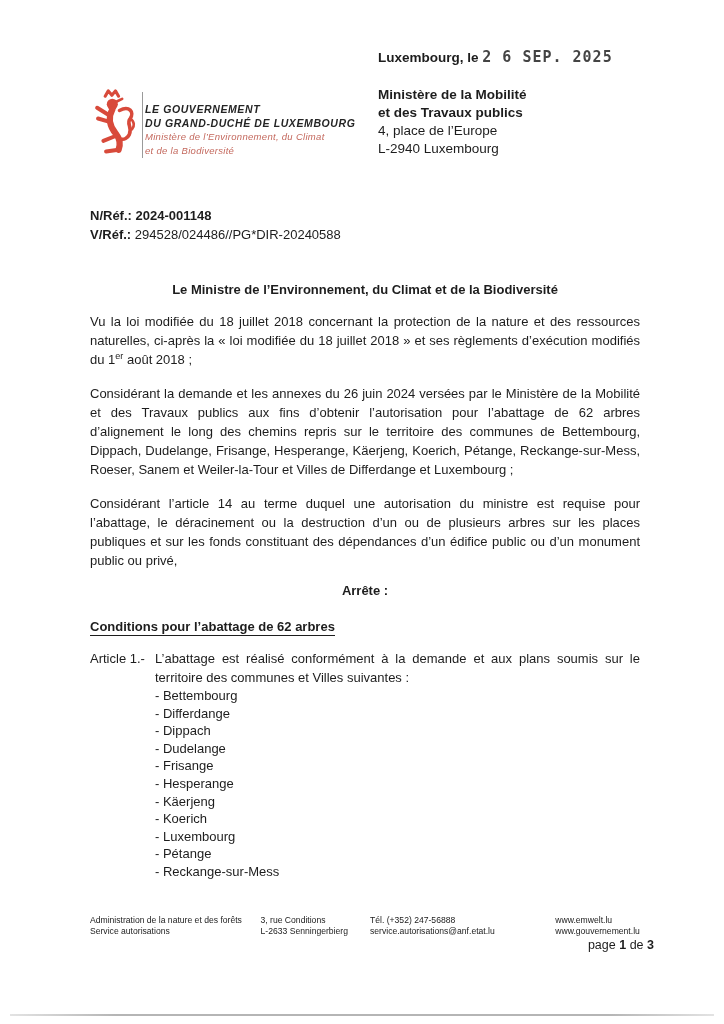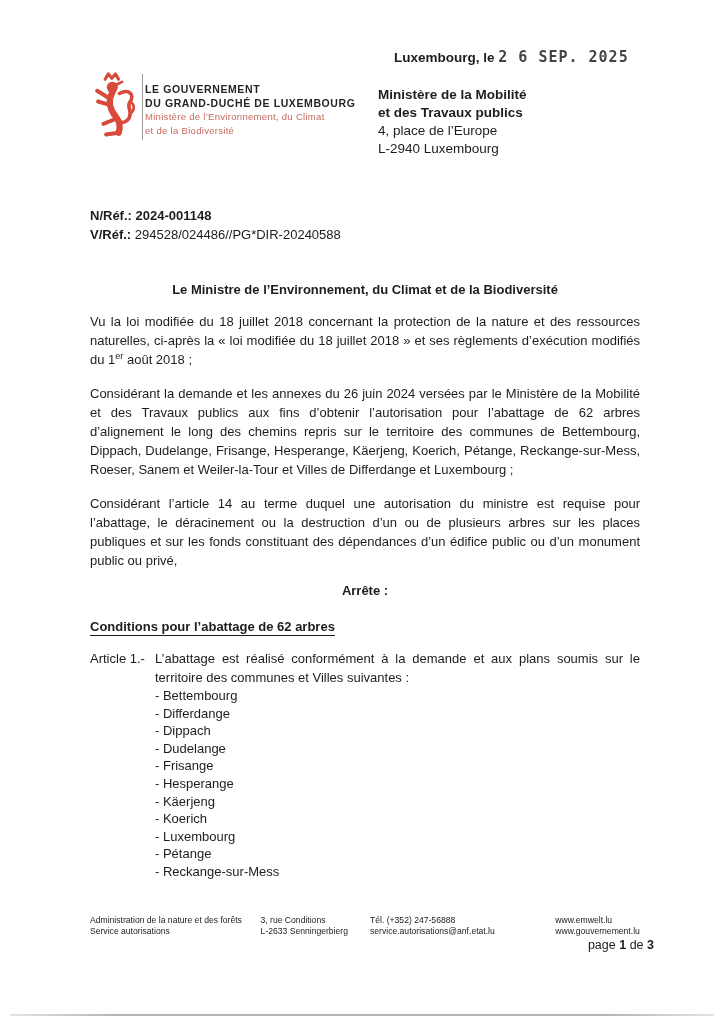--- a/index.html
+++ b/index.html
@@ -15,29 +15,29 @@
   .page{
     position:relative;
     width:724px;height:1024px;
     background:#fff;
     overflow:hidden;
     padding:48px 84px 0 90px;
   }
 
   
   .header{display:flex;justify-content:space-between;}
-  .logo-group{display:flex;align-items:center;gap:2px;padding-top:6px;}
+  .logo-group{display:flex;align-items:flex-end;gap:2px;padding-top:6px;font-style:italic;}
   .lion{flex:0 0 auto;}
   .logo-sep{width:1px;background:var(--separator);height:66px;margin-top:2px;}
   .logo-text{padding-top:8px;line-height:14px;}
   .gov-line{font-size:10.5px;letter-spacing:.6px;color:#252525;font-weight:600;}
   .ministry-line{font-size:9.5px;letter-spacing:.3px;color:var(--ministry-red);}
 
   .right-col{width:262px;}
-  .dateline{font-size:13.5px;font-weight:600;white-space:nowrap;margin-left:16px;}
+  .dateline{font-size:13.5px;font-weight:600;white-space:nowrap;}
   .stamp{
     font-family:"DejaVu Sans Mono",monospace;
     font-weight:700;font-size:15px;letter-spacing:1px;
     color:#2b2b2b;opacity:.88;
   }
   .recipient{margin-top:20px;font-size:13.5px;line-height:18px;}
   .recipient .bold{font-weight:700;}
 
   
   .refs{margin-top:48px;font-size:13px;line-height:19px;}

